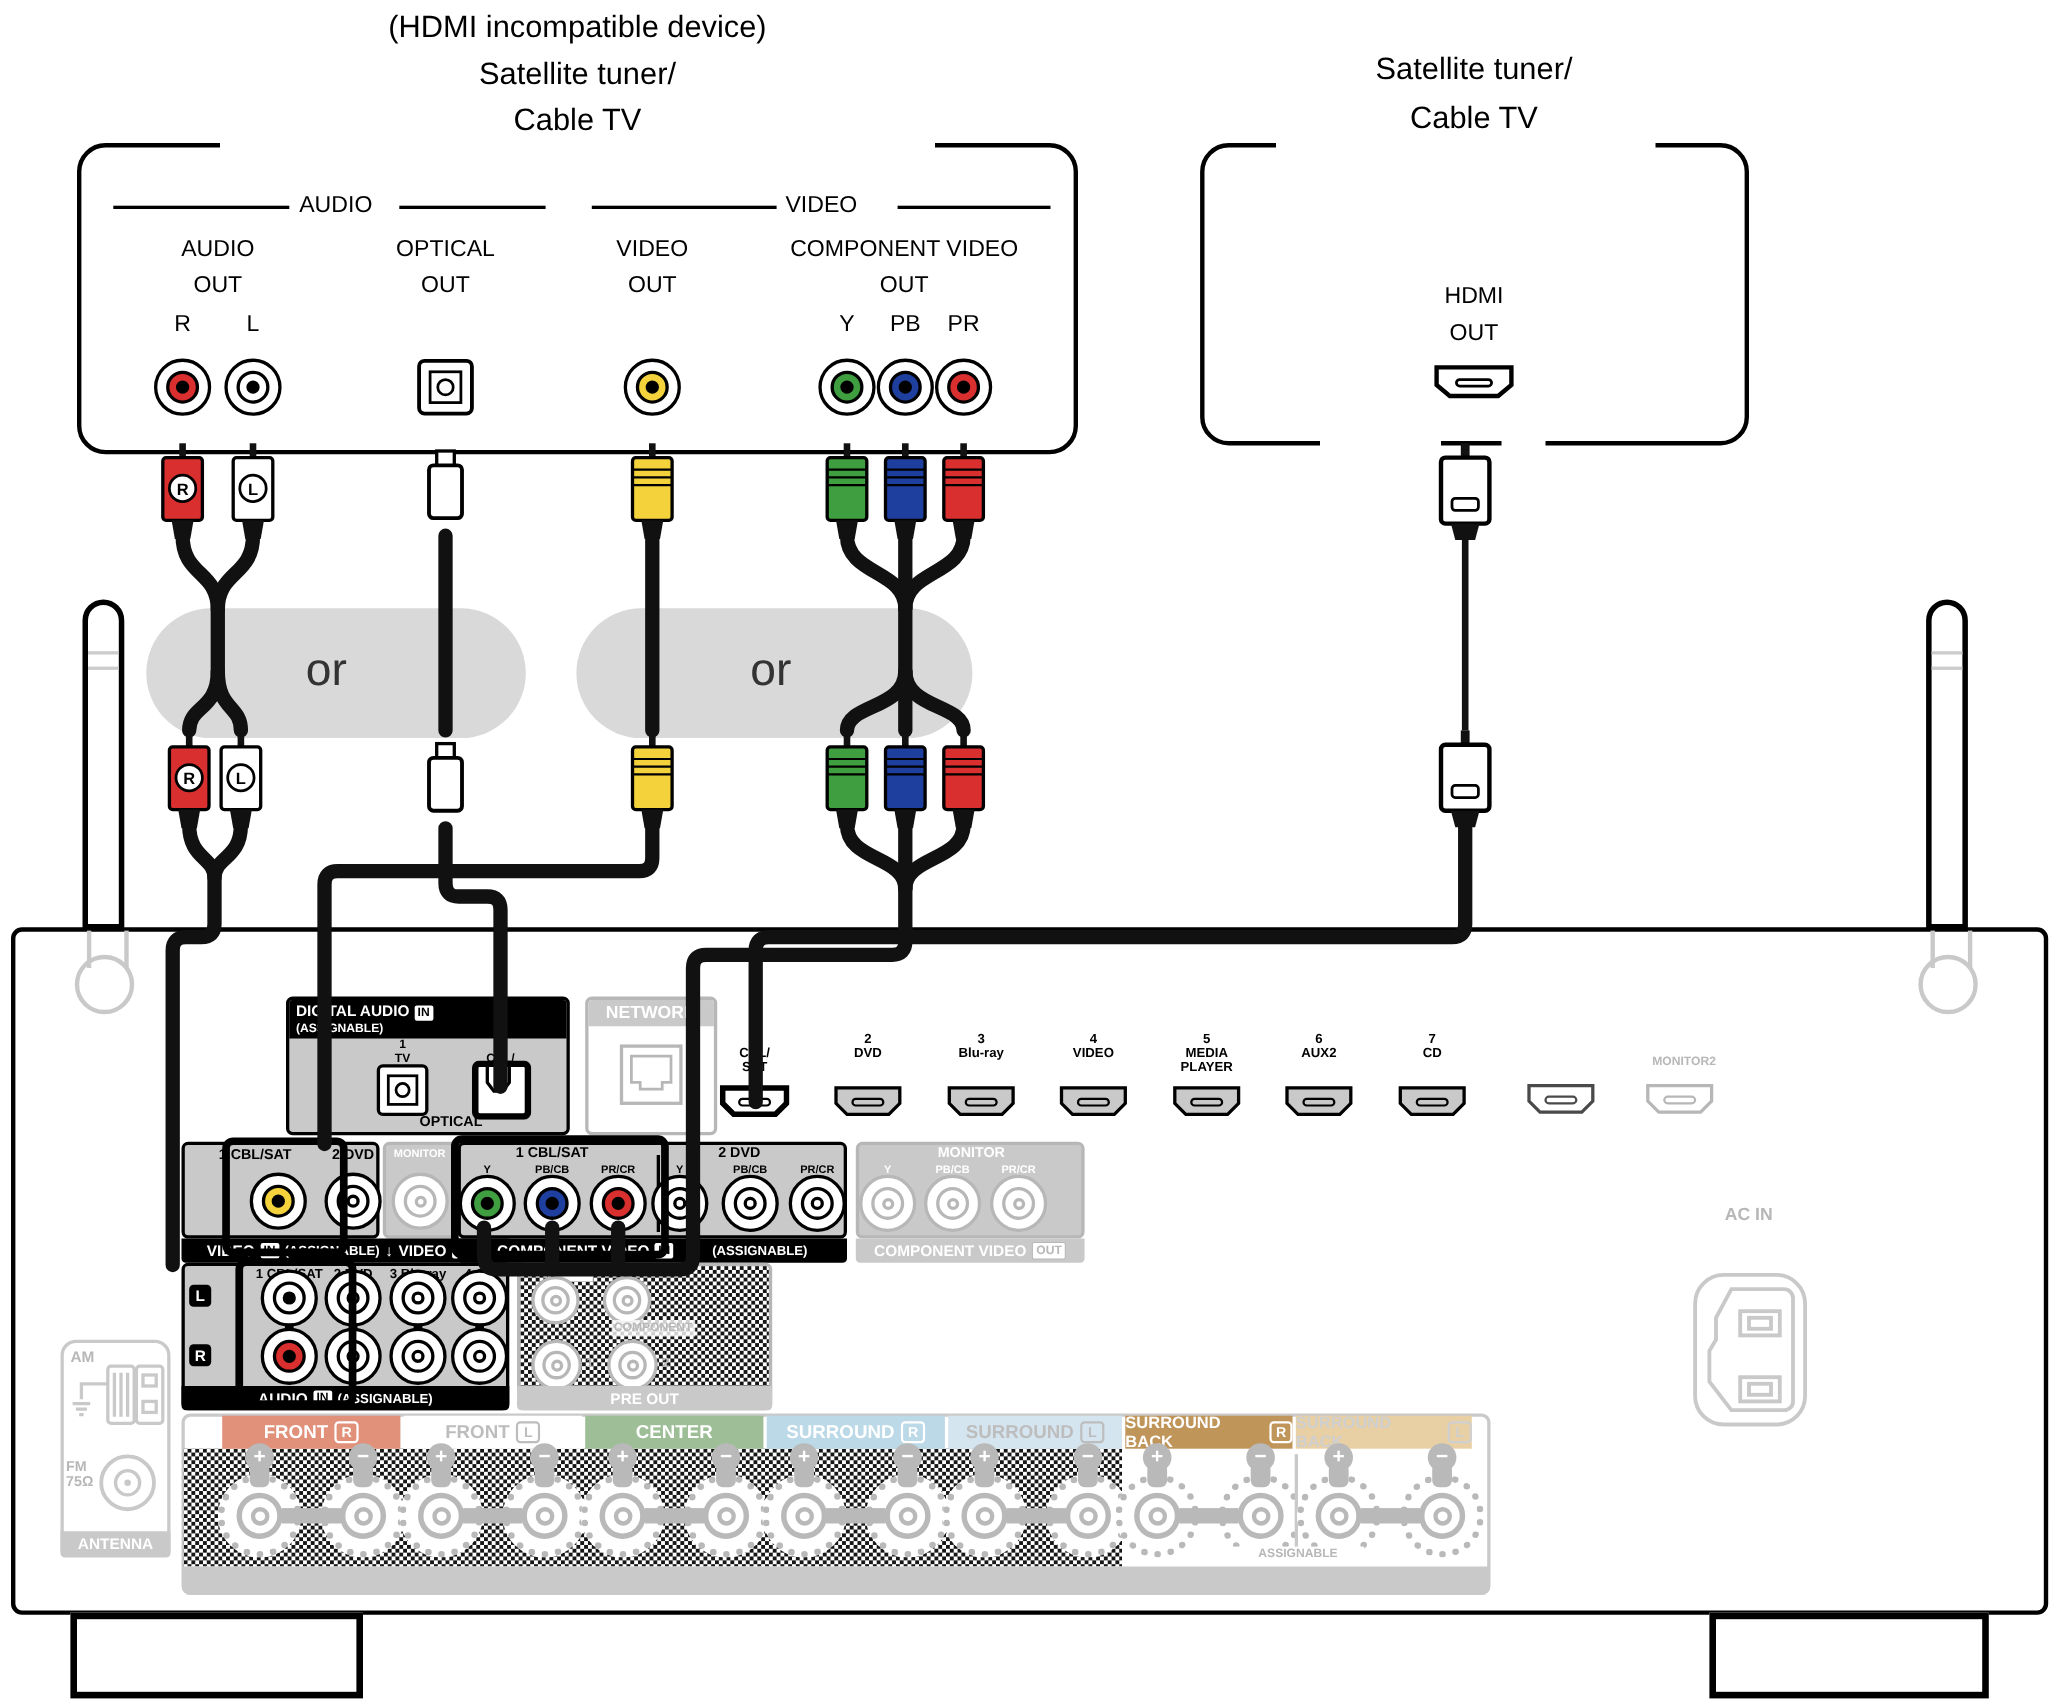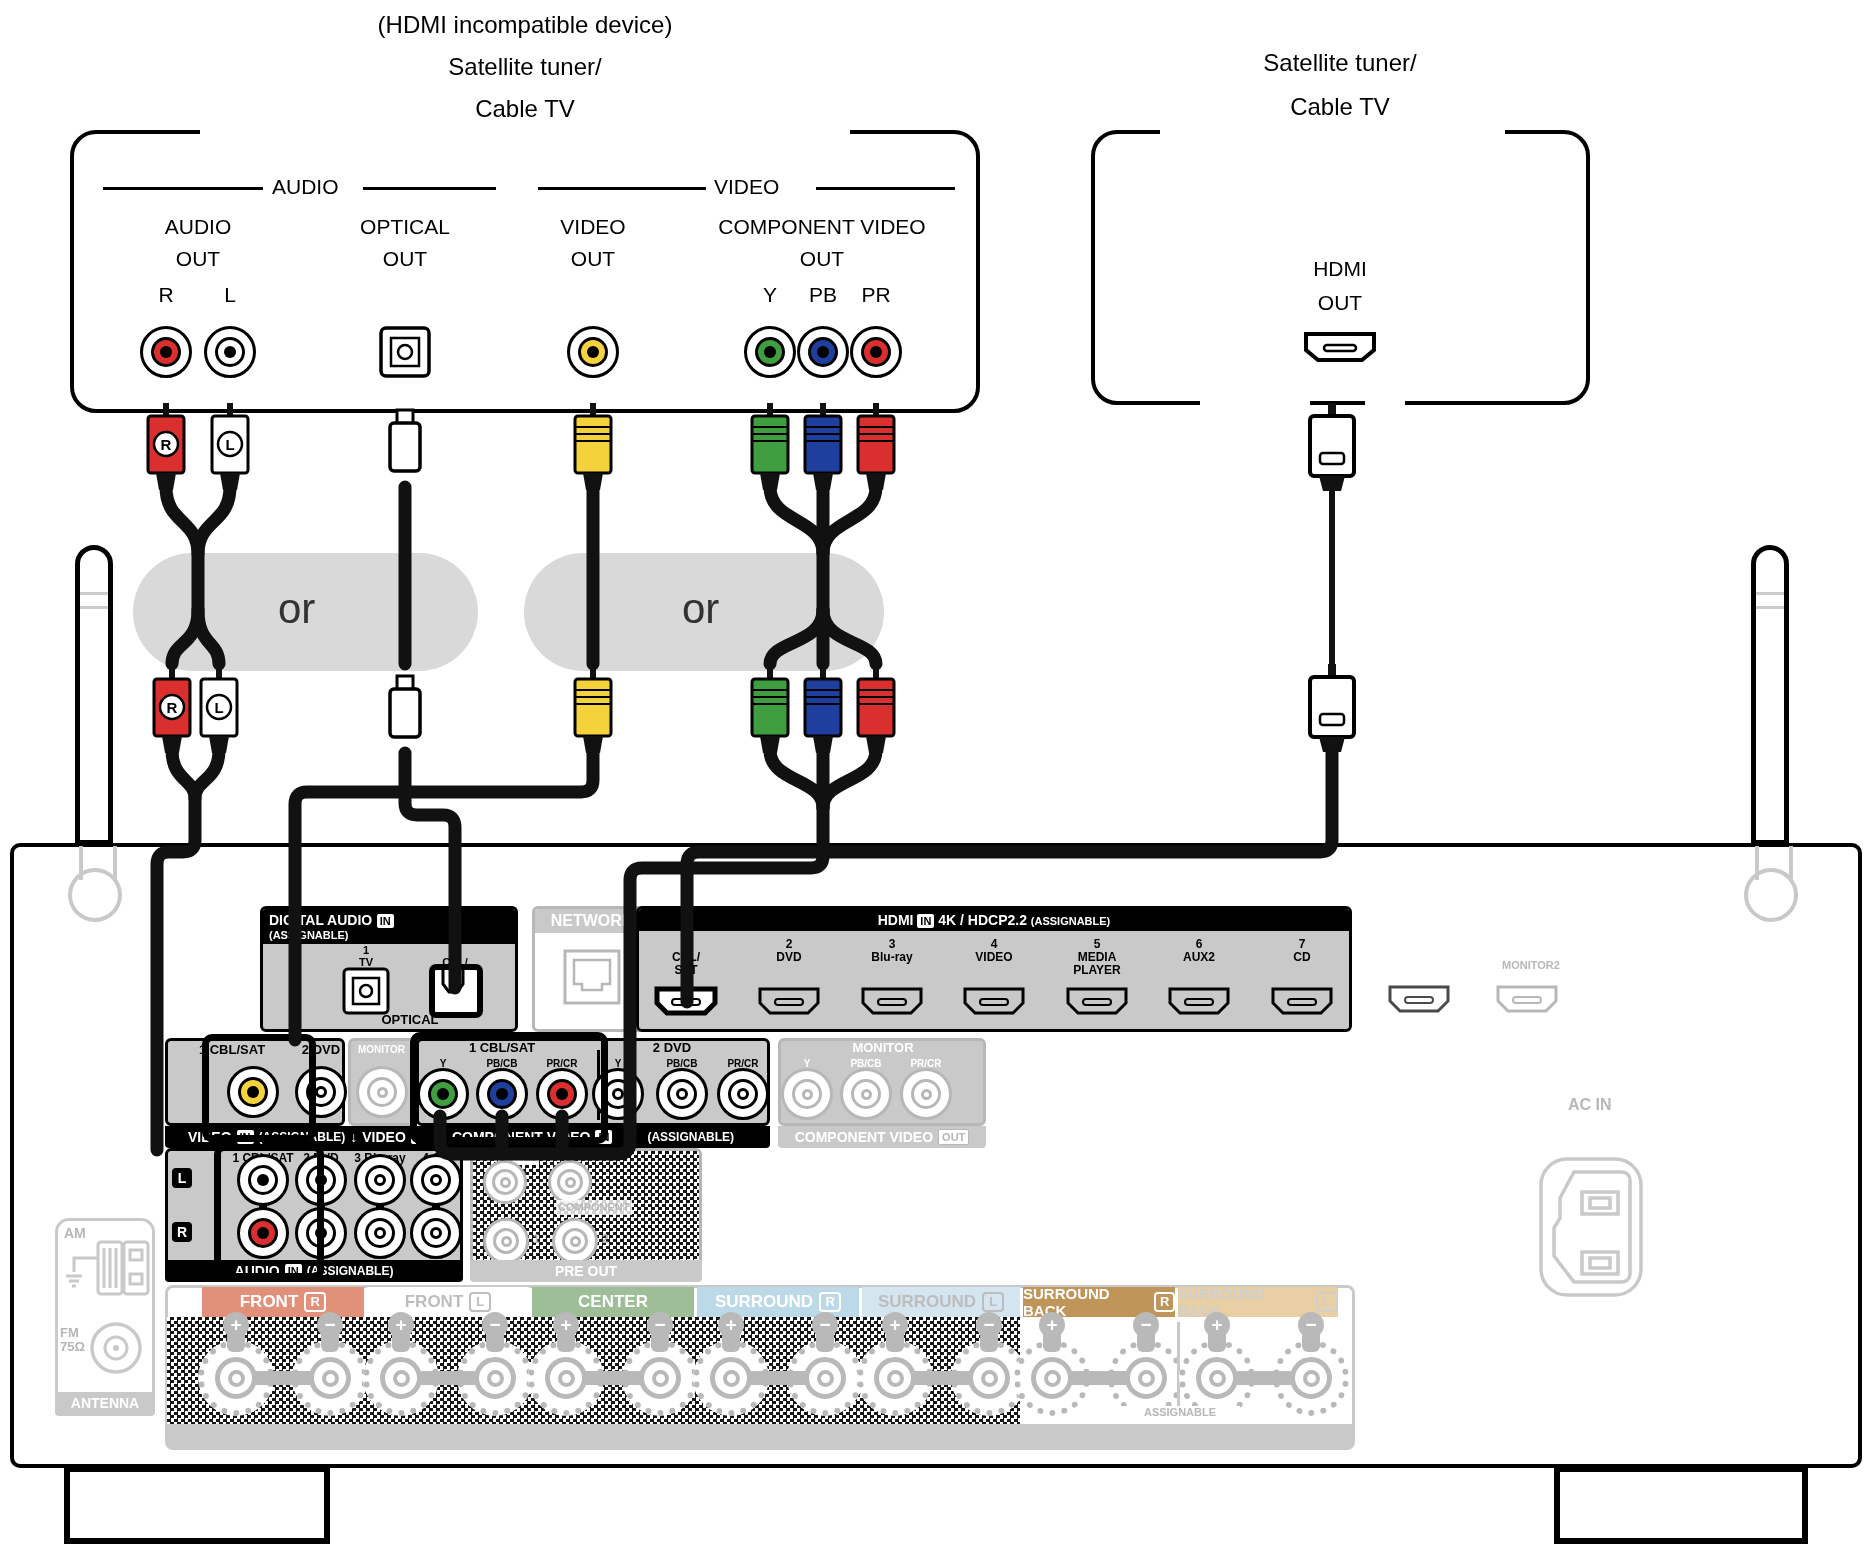--- a/index.html
+++ b/index.html
@@ -1,21 +1,21 @@
 <!DOCTYPE html>
 <html><head>
 <meta charset="utf-8">
 <style>
   html,body{margin:0;padding:0;background:#fff;}
   #canvas{position:relative;width:1870px;height:1553px;background:#fff;overflow:hidden;
           font-family:"Liberation Sans",sans-serif;color:#000;}
   .ab{position:absolute;}
   .ctr{text-align:center;}
   .b{font-weight:bold;}
-  .ttl{font-size:24px;line-height:42px;letter-spacing:0px;}
+  .ttl{font-size:28px;line-height:42px;letter-spacing:0px;}
   .boxlbl{font-size:21px;line-height:26px;}
   .devbox{border:4px solid #000;border-radius:26px;background:#fff;}
   .gline{height:2.5px;background:#000;}
   .orpill{background:#d9d9d9;border-radius:60px;}
   .ortxt{font-size:42px;color:#333;}
   .sect{background:#c9c9c9;border:3px solid #000;border-radius:6px;}
   .sect.fade{border-color:#b7b7b7;}
   .hdr-black{background:#000;color:#fff;}
   .hdr-gray{background:#c9c9c9;color:#fff;}
   .strip{position:absolute;display:flex;align-items:center;justify-content:center;
@@ -190,28 +190,20 @@
   <div class="lbl ctr" style="left:355px;top:1012px;width:110px;font-size:13px;">OPTICAL</div>
 
   <div class="ab sect fade" style="left:532px;top:906px;width:120px;height:126px;background:#fff;box-sizing:border-box;">
     <div class="hdr-gray b ctr" style="font-size:16px;padding:3px 0;border-radius:3px 3px 0 0;">NETWORK</div>
   </div>
   <svg class="ab" style="left:562px;top:948px;" width="60" height="58">
     <rect x="3" y="3" width="54" height="52" fill="#fff" stroke="#b7b7b7" stroke-width="3"></rect>
     <path d="M12 12 h36 v24 h-8 v6 h-20 v-6 h-8 z" fill="#fff" stroke="#b7b7b7" stroke-width="2.5"></path>
   </svg>
 
-  <div class="ab sect" style="left:636px;top:906px;width:716px;height:126px;box-sizing:border-box;">
-    <div class="hdr-black ctr" style="font-size:14px;font-weight:bold;padding:3px 0;border-radius:3px 3px 0 0;">
-      <span>HDMI</span>
-      <span class="bdg">IN</span>
-      <span>4K / HDCP2.2</span>
-      <span style="font-size:11px;">(ASSIGNABLE)</span>
-    </div>
-  </div>
 
   <div class="lbl ctr" style="left:644px;top:938px;width:84px;font-size:12px;line-height:13px;">
       <div>1</div>
       <div style="width:40px;margin:0 auto;">CBL/ SAT</div>
     </div>
   <div class="lbl ctr" style="left:747px;top:938px;width:84px;font-size:12px;line-height:13px;">
       <div>2</div>
       <div>DVD</div>
     </div>
   <div class="lbl ctr" style="left:850px;top:938px;width:84px;font-size:12px;line-height:13px;">

